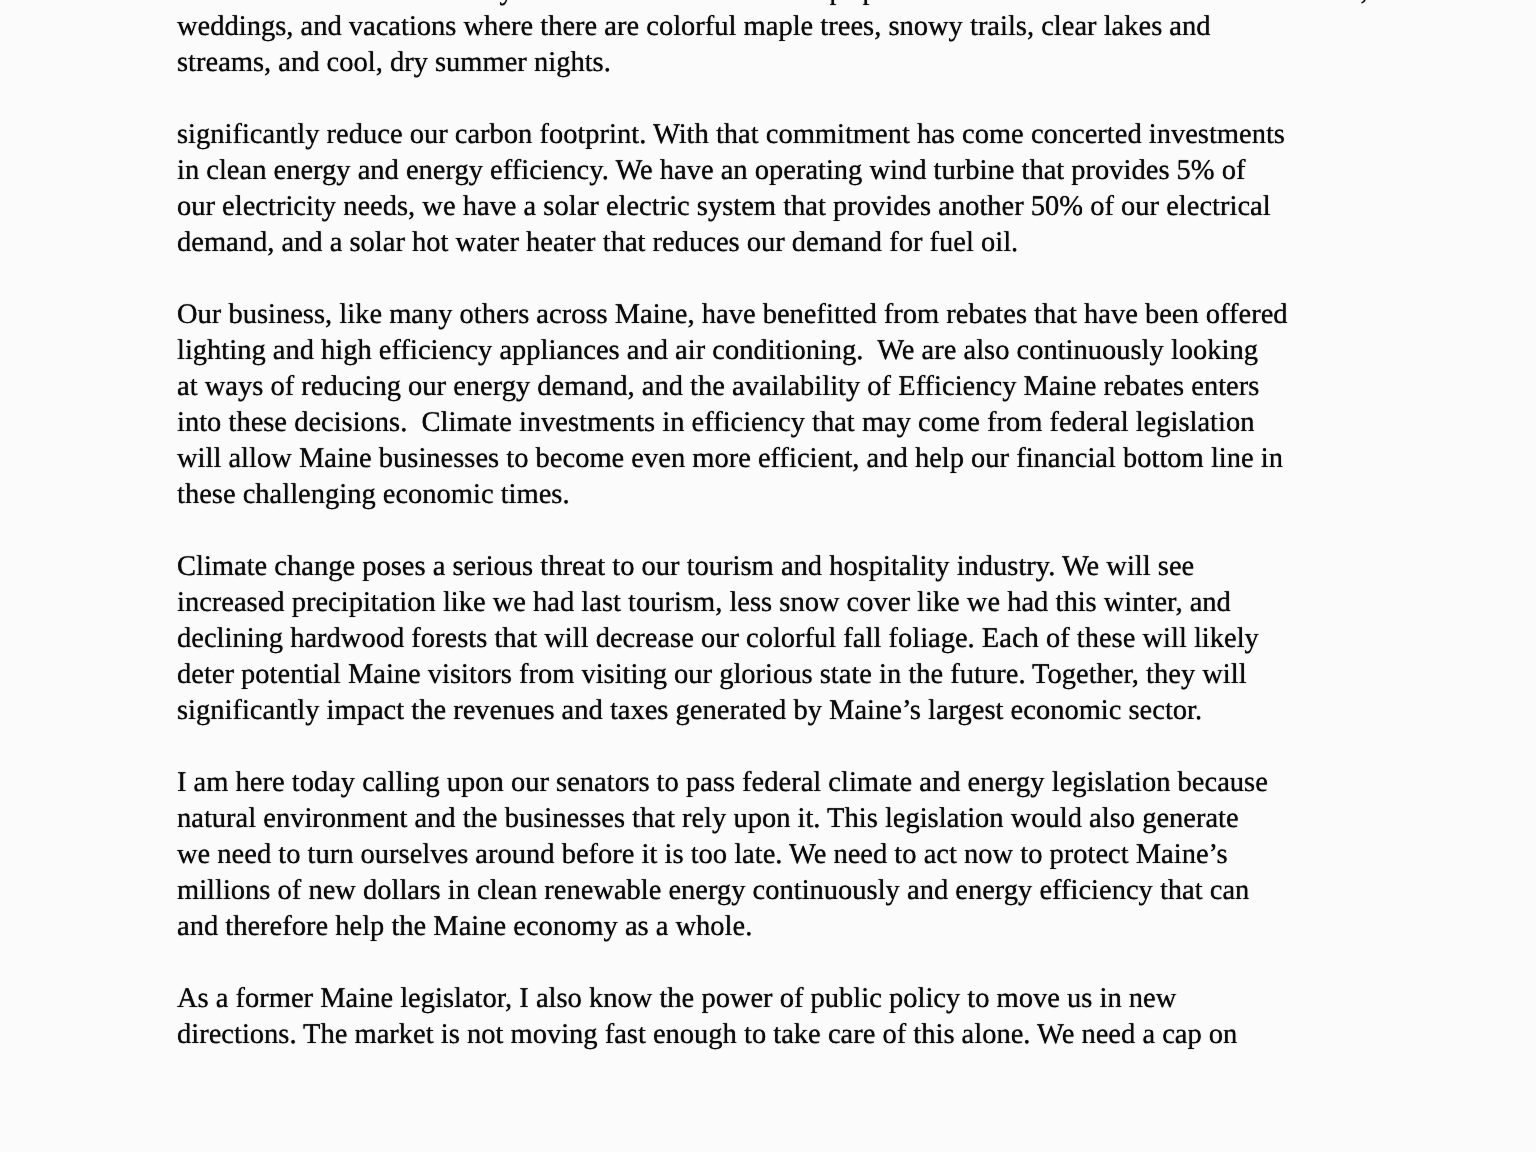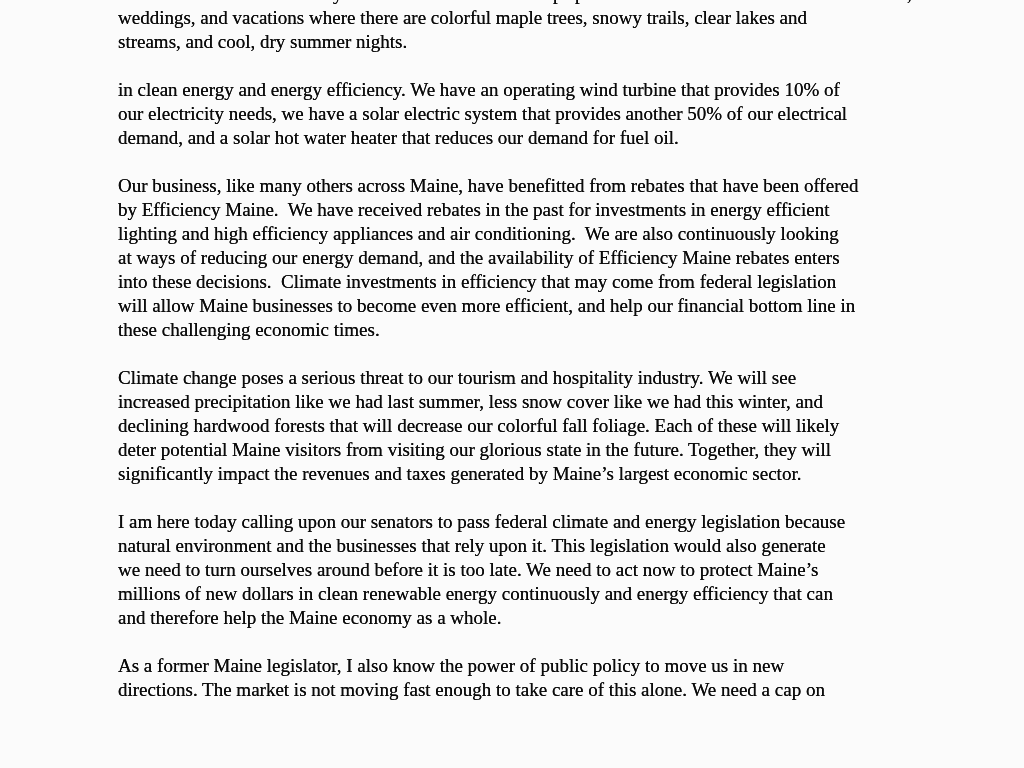--- a/index.html
+++ b/index.html
@@ -59,38 +59,38 @@
       <span class="frag f2">p</span>
       <span class="frag f3">,</span>
     </div>
 
     <div class="paragraph">
       <div class="line">weddings, and vacations where there are colorful maple trees, snowy trails, clear lakes and</div>
       <div class="line">streams, and cool, dry summer nights.</div>
     </div>
 
     <div class="paragraph">
-      <div class="line">in clean energy and energy efficiency. We have an operating wind turbine that provides 10% of</div>
+      <div class="line">significantly reduce our carbon footprint. With that commitment has come concerted investments</div>
+      <div class="line">in clean energy and energy efficiency. We have an operating wind turbine that provides 5% of</div>
       <div class="line">our electricity needs, we have a solar electric system that provides another 50% of our electrical</div>
       <div class="line">demand, and a solar hot water heater that reduces our demand for fuel oil.</div>
     </div>
 
     <div class="paragraph">
       <div class="line">Our business, like many others across Maine, have benefitted from rebates that have been offered</div>
-      <div class="line">by Efficiency Maine.  We have received rebates in the past for investments in energy efficient</div>
       <div class="line">lighting and high efficiency appliances and air conditioning.  We are also continuously looking</div>
       <div class="line">at ways of reducing our energy demand, and the availability of Efficiency Maine rebates enters</div>
       <div class="line">into these decisions.  Climate investments in efficiency that may come from federal legislation</div>
       <div class="line">will allow Maine businesses to become even more efficient, and help our financial bottom line in</div>
       <div class="line">these challenging economic times.</div>
     </div>
 
     <div class="paragraph">
       <div class="line">Climate change poses a serious threat to our tourism and hospitality industry. We will see</div>
-      <div class="line">increased precipitation like we had last summer, less snow cover like we had this winter, and</div>
+      <div class="line">increased precipitation like we had last tourism, less snow cover like we had this winter, and</div>
       <div class="line">declining hardwood forests that will decrease our colorful fall foliage. Each of these will likely</div>
       <div class="line">deter potential Maine visitors from visiting our glorious state in the future. Together, they will</div>
       <div class="line">significantly impact the revenues and taxes generated by Maine’s largest economic sector.</div>
     </div>
 
     <div class="paragraph">
       <div class="line">I am here today calling upon our senators to pass federal climate and energy legislation because</div>
       <div class="line">natural environment and the businesses that rely upon it. This legislation would also generate</div>
       <div class="line">we need to turn ourselves around before it is too late. We need to act now to protect Maine’s</div>
       <div class="line">millions of new dollars in clean renewable energy continuously and energy efficiency that can</div>

